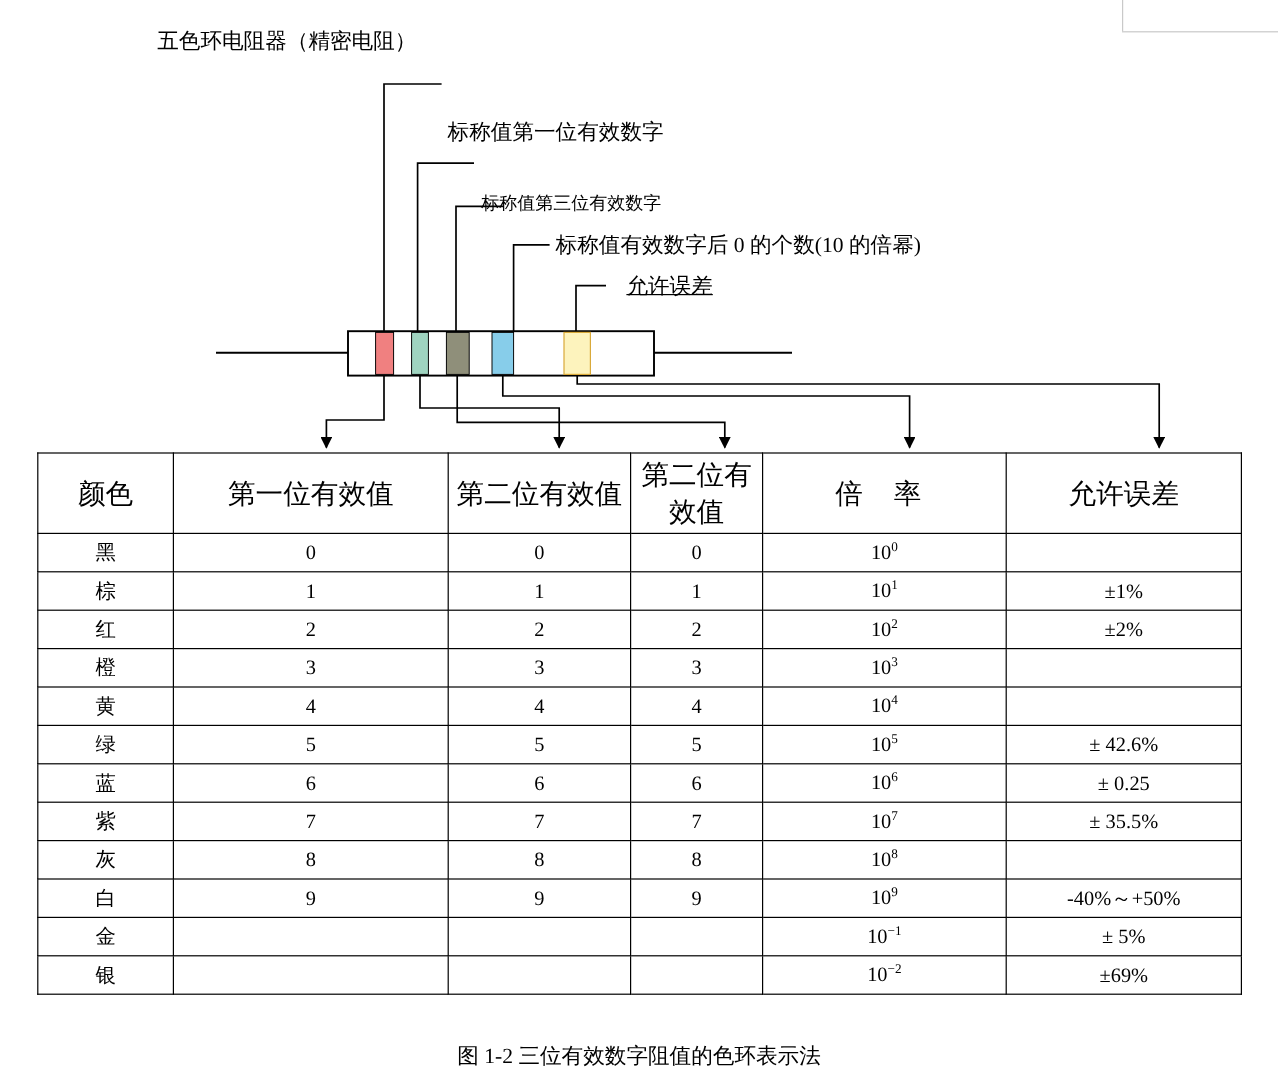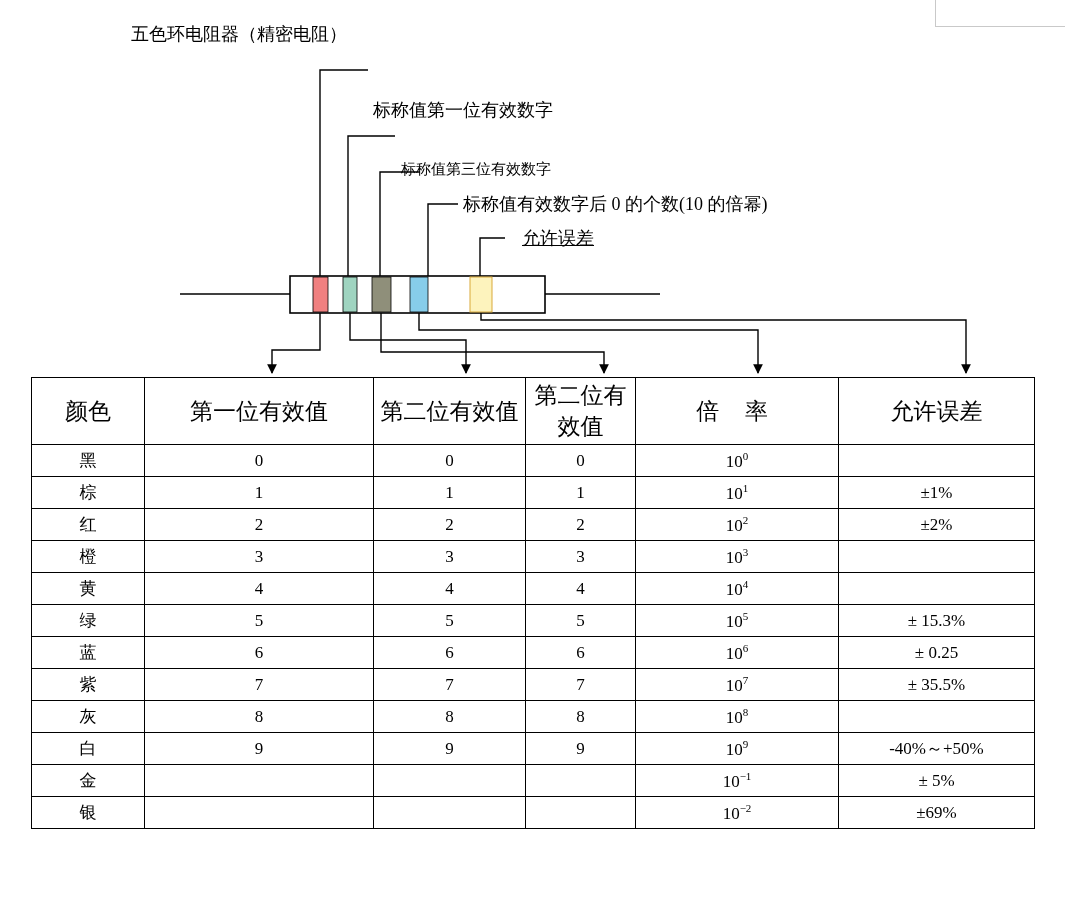--- a/index.html
+++ b/index.html
@@ -222,21 +222,21 @@
           <td>4</td>
           <td><span>10</span><sup>4</sup></td>
           <td></td>
         </tr>
         <tr>
           <td>绿</td>
           <td>5</td>
           <td>5</td>
           <td>5</td>
           <td><span>10</span><sup>5</sup></td>
-          <td>± 15.3%</td>
+          <td>± 42.6%</td>
         </tr>
         <tr>
           <td>蓝</td>
           <td>6</td>
           <td>6</td>
           <td>6</td>
           <td><span>10</span><sup>6</sup></td>
           <td>± 0.25</td>
         </tr>
         <tr>
@@ -275,13 +275,14 @@
           <td>银</td>
           <td></td>
           <td></td>
           <td></td>
           <td><span>10</span><sup>−2</sup></td>
           <td>±69%</td>
         </tr>
       </tbody>
   </table>
 
+  <div class="caption">图 1-2    三位有效数字阻值的色环表示法</div>
 </div>
 
 </body></html>

